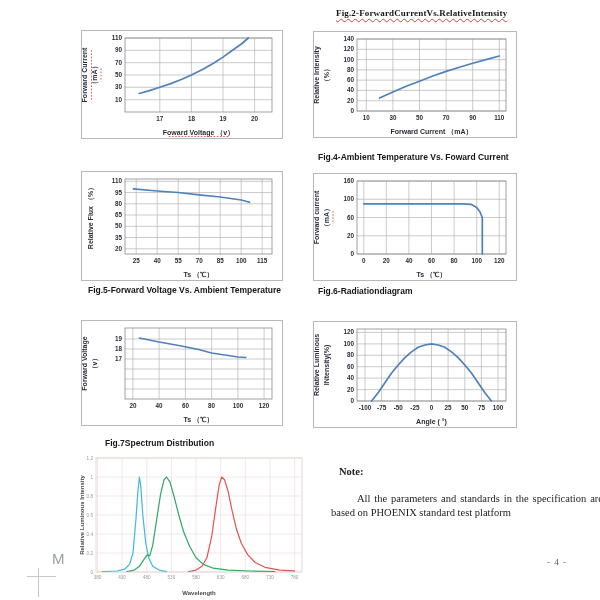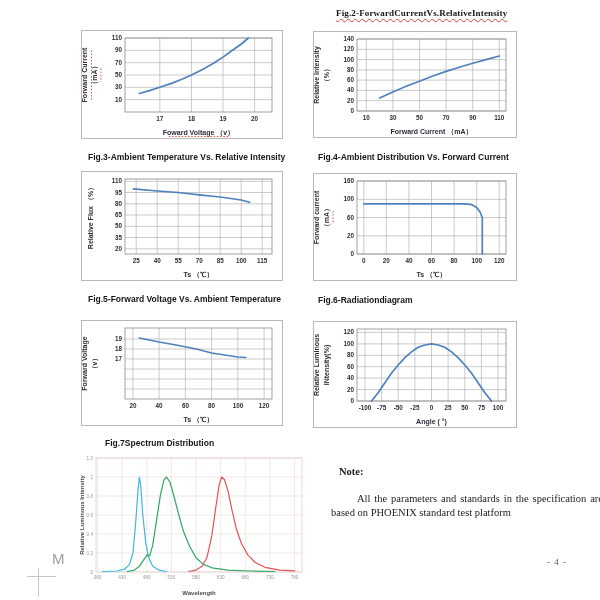--- a/index.html
+++ b/index.html
@@ -19,24 +19,23 @@
   .wm{position:absolute;left:52px;top:550px;font:15px "Liberation Sans",sans-serif;color:#97a0a6}
   .wm-hline{position:absolute;left:27px;top:576px;width:29px;height:1px;background:#c2c8cc}
   .wm-vline{position:absolute;left:38px;top:568px;width:1px;height:29px;background:#c2c8cc}
 </style>
 </head>
 <body>
 
 <div class="page">
 
   <div class="title t-serif squig" style="left:336px;top:8px">Fig.2-ForwardCurrentVs.RelativeIntensity</div>
-  <div class="title" style="left:88px;top:152px">Fig.3-Ambient Temperature Vs. Relative Intensity</div>
-  <div class="title" style="left:318px;top:152px">Fig.4-Ambient Distribution Vs. Forward Current</div>
-  <div class="title" style="left:88px;top:294px">Fig.5-Forward Voltage Vs. Ambient Temperature</div>
-  <div class="title" style="left:318px;top:295px">Fig.6-Radiationdiagram</div>
+  <div class="title" style="left:318px;top:152px">Fig.4-Ambient Temperature Vs. Foward Current</div>
+  <div class="title" style="left:88px;top:285px">Fig.5-Forward Voltage Vs. Ambient Temperature</div>
+  <div class="title" style="left:318px;top:286px">Fig.6-Radiationdiagram</div>
   <div class="title" style="left:105px;top:438px">Fig.7Spectrum Distribution</div>
 
   <div class="chartbox" style="left: 81px; top: 30px; width: 202px; height: 109px;"><svg xmlns="http://www.w3.org/2000/svg" width="202" height="109" viewBox="0 0 202 109" font-family="Liberation Sans, sans-serif">
         <rect x="0.5" y="0.5" width="201" height="108" fill="#fff" stroke="#b8b8b8" stroke-width="1"></rect>
         <line x1="78.8" y1="8" x2="78.8" y2="82" stroke="#b5b5b5" stroke-width="0.7"></line>
         <line x1="110.4" y1="8" x2="110.4" y2="82" stroke="#b5b5b5" stroke-width="0.7"></line>
         <line x1="142.0" y1="8" x2="142.0" y2="82" stroke="#b5b5b5" stroke-width="0.7"></line>
         <line x1="173.6" y1="8" x2="173.6" y2="82" stroke="#b5b5b5" stroke-width="0.7"></line>
         <line x1="44" y1="69.7" x2="191" y2="69.7" stroke="#b5b5b5" stroke-width="0.7"></line>
         <line x1="44" y1="57.3" x2="191" y2="57.3" stroke="#b5b5b5" stroke-width="0.7"></line>

